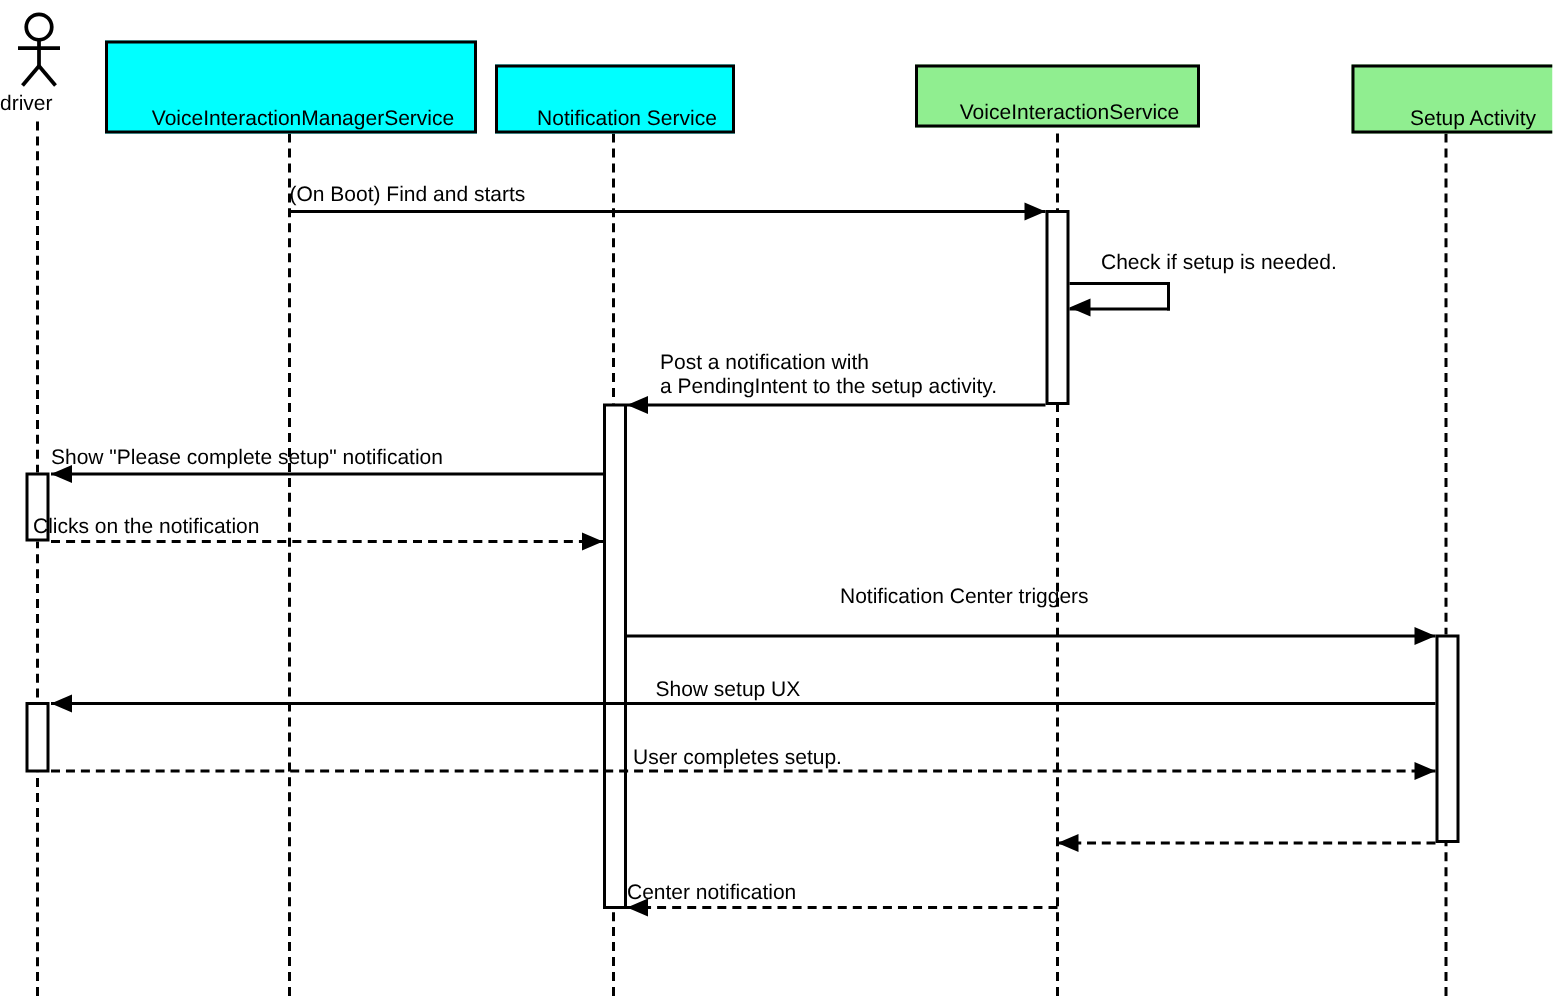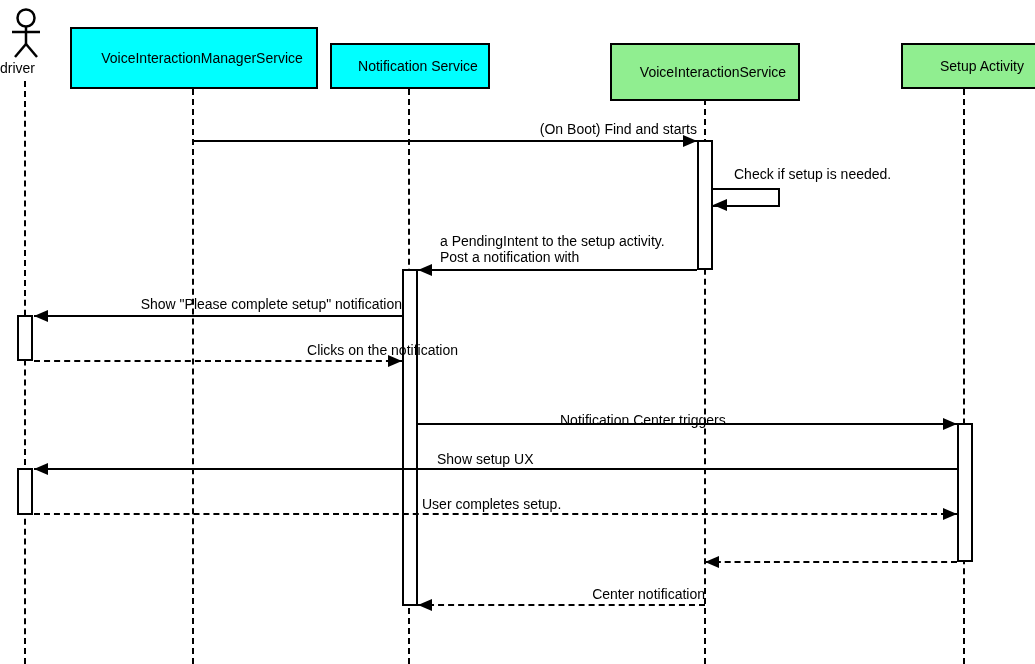--- a/index.html
+++ b/index.html
@@ -3,28 +3,28 @@
 <meta charset="utf-8">
 <style>
   html,body{margin:0;padding:0;background:#ffffff;}
   .diagram{
     position:relative;width:1035px;height:664px;background:#ffffff;
     font-family:"Liberation Sans",sans-serif;color:#000;overflow:hidden;
   }
   
   .pbox{
     position:absolute;box-sizing:border-box;border:2px solid #000;
-    display:flex;align-items:center;justify-content:center;text-align:center;
+    display:flex;align-items:flex-end;justify-content:center;text-align:center;
     font-size:14px;line-height:17px;padding-left:16px;
   }
   .pbox.cyan{background:#00ffff;}
   .pbox.green{background:#90ee90;}
   .box-vims{left:70px;top:27px;width:248px;height:62px;}
   .box-nc{left:330px;top:43px;width:160px;height:46px;}
-  .box-vis{left:610px;top:43px;width:190px;height:58px;}
+  .box-vis{left:610px;top:43px;width:190px;height:42px;}
   .box-sa{left:901px;top:43px;width:146px;height:46px;}
   .pbox span{display:block;}
   
   .actor{position:absolute;left:0;top:7px;width:52px;}
   .actor svg{display:block;margin:0 auto;}
   .actor-label{text-align:left;font-size:14px;margin-top:1px;}
   
   .lifeline{position:absolute;width:0;border-left:2px dashed #000;}
   .ll-driver{left:24px;top:81px;height:583px;}
   .ll-vims{left:192px;top:89px;height:575px;}
@@ -57,27 +57,27 @@
   .m4-line{left:34px;top:315px;width:368px;}    .m4-ah{left:34px;top:310px;}
   .m5-line{left:34px;top:360px;width:368px;}    .m5-ah{left:388px;top:355px;}
   .m6-line{left:418px;top:423px;width:539px;}   .m6-ah{left:943px;top:418px;}
   .m7-line{left:34px;top:468px;width:923px;}    .m7-ah{left:34px;top:463px;}
   .m8-line{left:34px;top:513px;width:923px;}    .m8-ah{left:943px;top:508px;}
   .m9-line{left:705px;top:561px;width:252px;}   .m9-ah{left:705px;top:556px;}
   .m10-line{left:418px;top:604px;width:287px;}  .m10-ah{left:418px;top:599px;}
   
   .msg-label{position:absolute;font-size:14px;line-height:16px;white-space:nowrap;z-index:5;}
   .msg-label span{display:block;}
-  .center{text-align:right;}
+  .center{text-align:left;}
   .m1-label{left:193px;top:121px;width:504px;}
   .m2-label{left:734px;top:166px;}
   .m3-label{left:440px;top:233px;}
   .m4-label{left:34px;top:296px;width:368px;}
-  .m5-label{left:34px;top:342px;width:424px;}
-  .m6-label{left:560px;top:412px;}
+  .m5-label{left:22px;top:342px;width:424px;}
+  .m6-label{left:560px;top:389px;}
   .m7-label{left:437px;top:451px;}
   .m8-label{left:422px;top:496px;}
   .m9-label{left:706px;top:541px;width:251px;}
   .m10-label{left:418px;top:586px;width:287px;}
 </style>
 </head>
 <body>
 
 <div class="diagram">
 
@@ -123,22 +123,22 @@
   <div class="ah right m1-ah"></div>
   <div class="msg-label center m1-label">(On Boot) Find and starts</div>
 
   <div class="self-box m2-box"></div>
   <div class="ah left m2-ah"></div>
   <div class="msg-label m2-label">Check if setup is needed.</div>
 
   <div class="msg-line m3-line"></div>
   <div class="ah left m3-ah"></div>
   <div class="msg-label m3-label">
+    <span>Post a notification with</span>
     <span>a PendingIntent to the setup activity.</span>
-    <span>Post a notification with</span>
   </div>
 
   <div class="msg-line m4-line"></div>
   <div class="ah left m4-ah"></div>
   <div class="msg-label center m4-label">Show "Please complete setup" notification</div>
 
   <div class="msg-line dashed m5-line"></div>
   <div class="ah right m5-ah"></div>
   <div class="msg-label center m5-label">Clicks on the notification</div>
 

